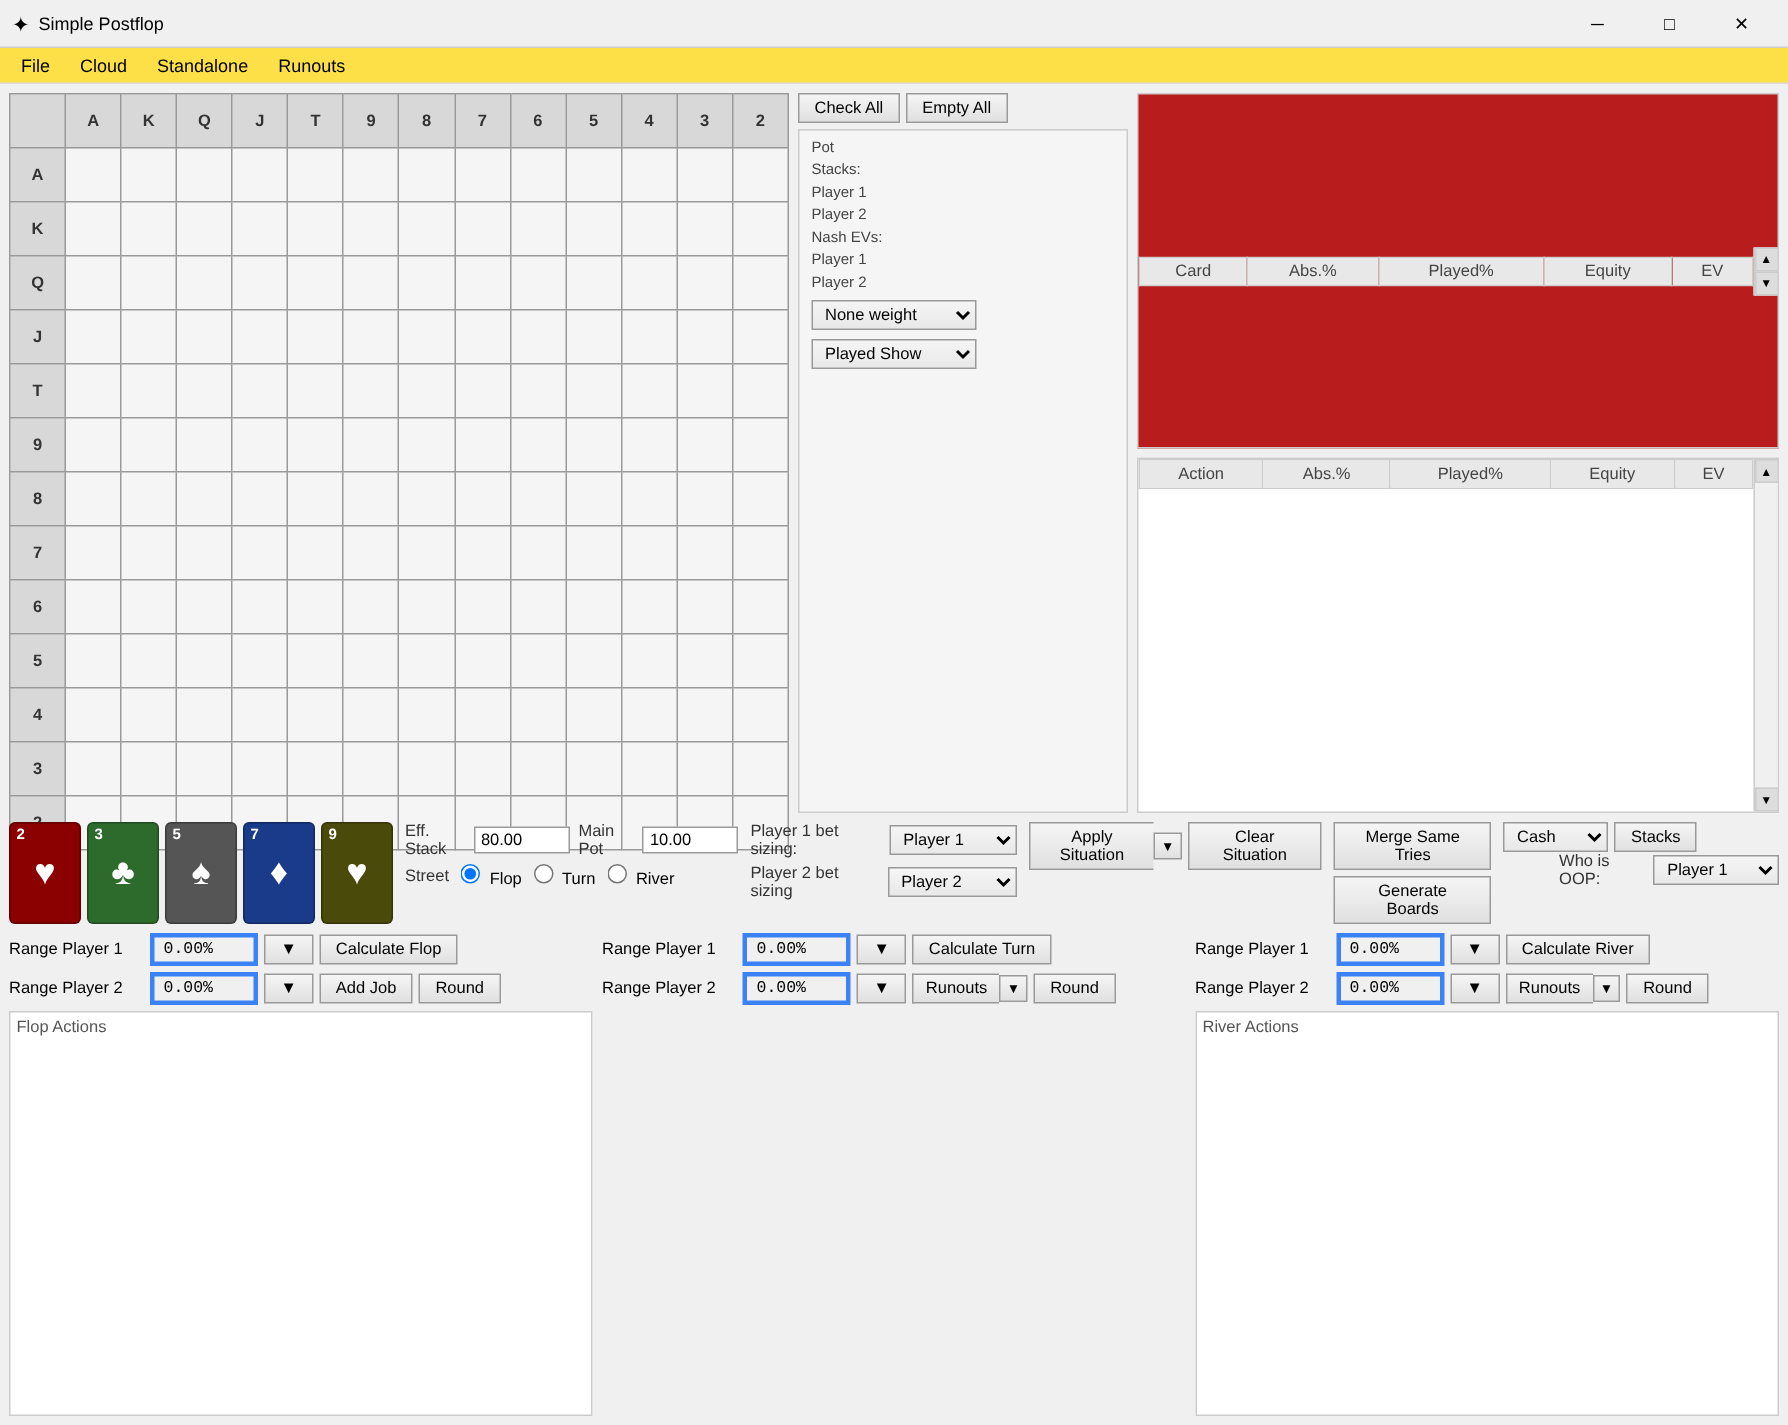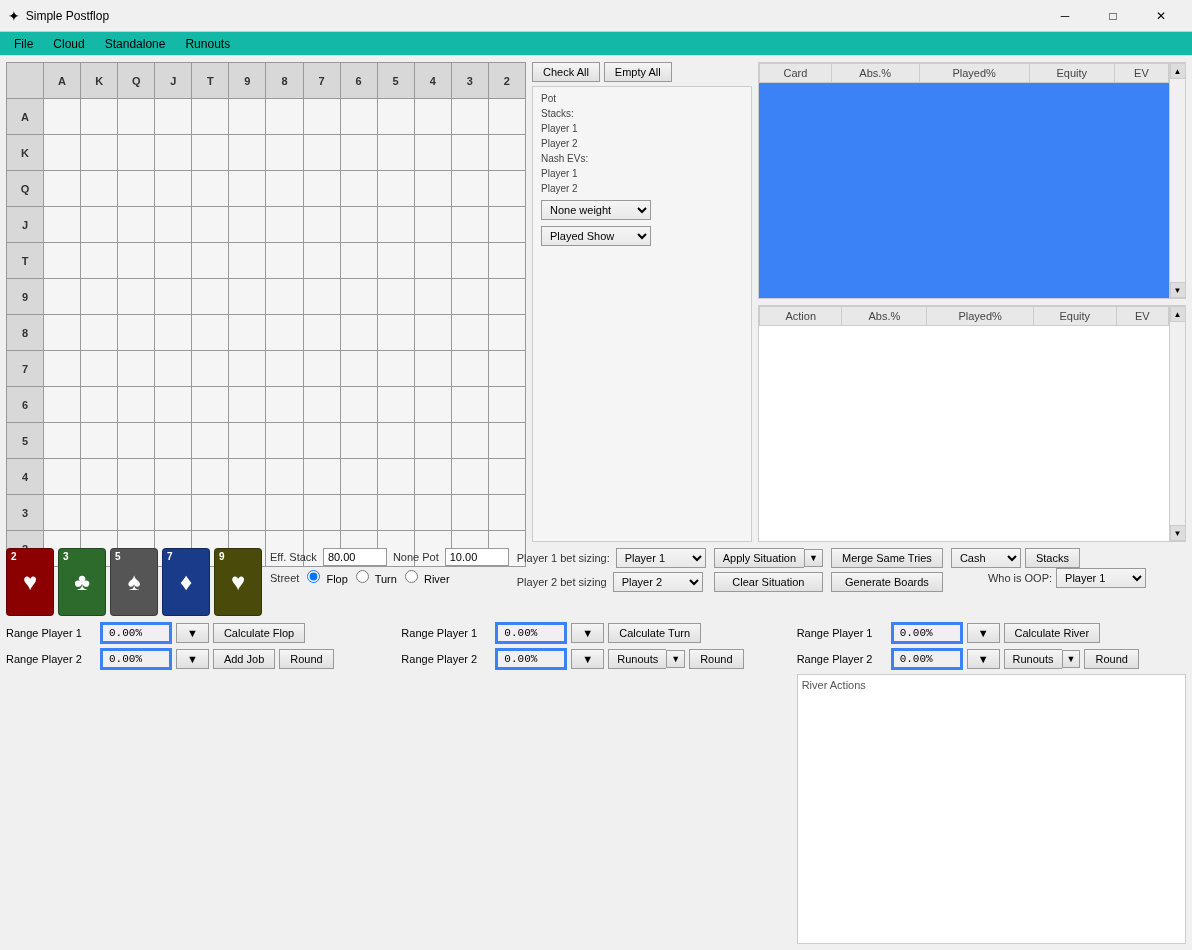--- a/index.html
+++ b/index.html
@@ -23,21 +23,21 @@
     .title-bar-title { flex: 1; font-size: 12px; }
     .title-bar-controls { display: flex; gap: 2px; }
     .title-bar-btn {
       width: 46px; height: 32px;
       border: none; background: transparent;
       cursor: pointer; font-size: 12px;
       display: flex; align-items: center; justify-content: center;
     }
 
     .menu-bar {
-      background: #14b8a6;
+      background: #fde047;
       height: 24px;
       display: flex;
       align-items: center;
       padding: 0 4px;
       border-bottom: 1px solid #ddd;
     }
     .menu-item {
       padding: 2px 10px;
       cursor: pointer;
       font-size: 12px;
@@ -563,21 +563,21 @@
             <option>Played Show</option>
             <option>All Show</option>
             <option>Folded Show</option>
           </select>
         </div>
       </div>
     </div>
 
     <div class="right-panel">
 
-      <div class="table-wrap" style="flex:1; border:1px solid #ccc; background:#3b82f6;">
+      <div class="table-wrap" style="flex:1; border:1px solid #ccc; background:#b91c1c;align-items:center;">
         <div class="table-inner">
           <table class="card-table">
             <thead>
               <tr>
                 <th>Card</th>
                 <th>Abs.%</th>
                 <th>Played%</th>
                 <th>Equity</th>
                 <th>EV</th>
               </tr>
@@ -638,21 +638,21 @@
       <div class="card" style="background:#4a4a0a;">
         <span class="card-suit-top">9</span>
         <span class="card-num">♥</span>
       </div>
     </div>
 
     <div style="display:flex; flex-direction:column; gap:4px;">
       <div style="display:flex; gap:6px; align-items:center;">
         <span class="label-text">Eff. Stack</span>
         <input type="number" value="80.00" step="0.01" style="">
-        <span class="label-text">None Pot</span>
+        <span class="label-text">Main Pot</span>
         <input type="number" value="10.00" step="0.01" style="">
       </div>
       <div style="display:flex; gap:8px; align-items:center;">
         <span class="label-text">Street</span>
         <label style="font-size:11px;">
           <input type="radio" name="street" value="flop" checked="" style="">
           <span>Flop</span>
         </label>
         <label style="font-size:11px;">
           <input type="radio" name="street" value="turn" style="">
@@ -675,21 +675,21 @@
       </div>
       <div class="sizing-row">
         <span class="label-text">Player 2 bet sizing</span>
         <select class="select-med">
           <option>Player 2</option>
           <option>Player 1</option>
         </select>
       </div>
     </div>
 
-    <div style="display:flex; flex-direction:column; gap:4px;">
+    <div style="display:flex; gap:4px;">
       <div class="btn-dropdown">
         <button class="btn-main">Apply Situation</button>
         <button class="btn-arrow">▼</button>
       </div>
       <button class="btn-gray">Clear Situation</button>
     </div>
 
     <div style="display:flex; flex-direction:column; gap:4px;">
       <button class="btn-gray">Merge Same Tries</button>
       <button class="btn-gray">Generate Boards</button>
@@ -722,20 +722,23 @@
         <button class="btn-range">▼</button>
         <button class="btn-range">Calculate Flop</button>
       </div>
       <div class="bc-row">
         <span class="range-label">Range Player 2</span>
         <input type="text" class="range-pct" value="0.00%" style="">
         <button class="btn-range">▼</button>
         <button class="btn-range">Add Job</button>
         <button class="btn-range">Round</button>
       </div>
+      <div class="actions-box">
+        <span>Flop Actions</span>
+      </div>
     </div>
 
     <div class="column-third">
       <div class="bc-row">
         <span class="range-label">Range Player 1</span>
         <input type="text" class="range-pct" value="0.00%" style="">
         <button class="btn-range">▼</button>
         <button class="btn-range">Calculate Turn</button>
       </div>
       <div class="bc-row">

